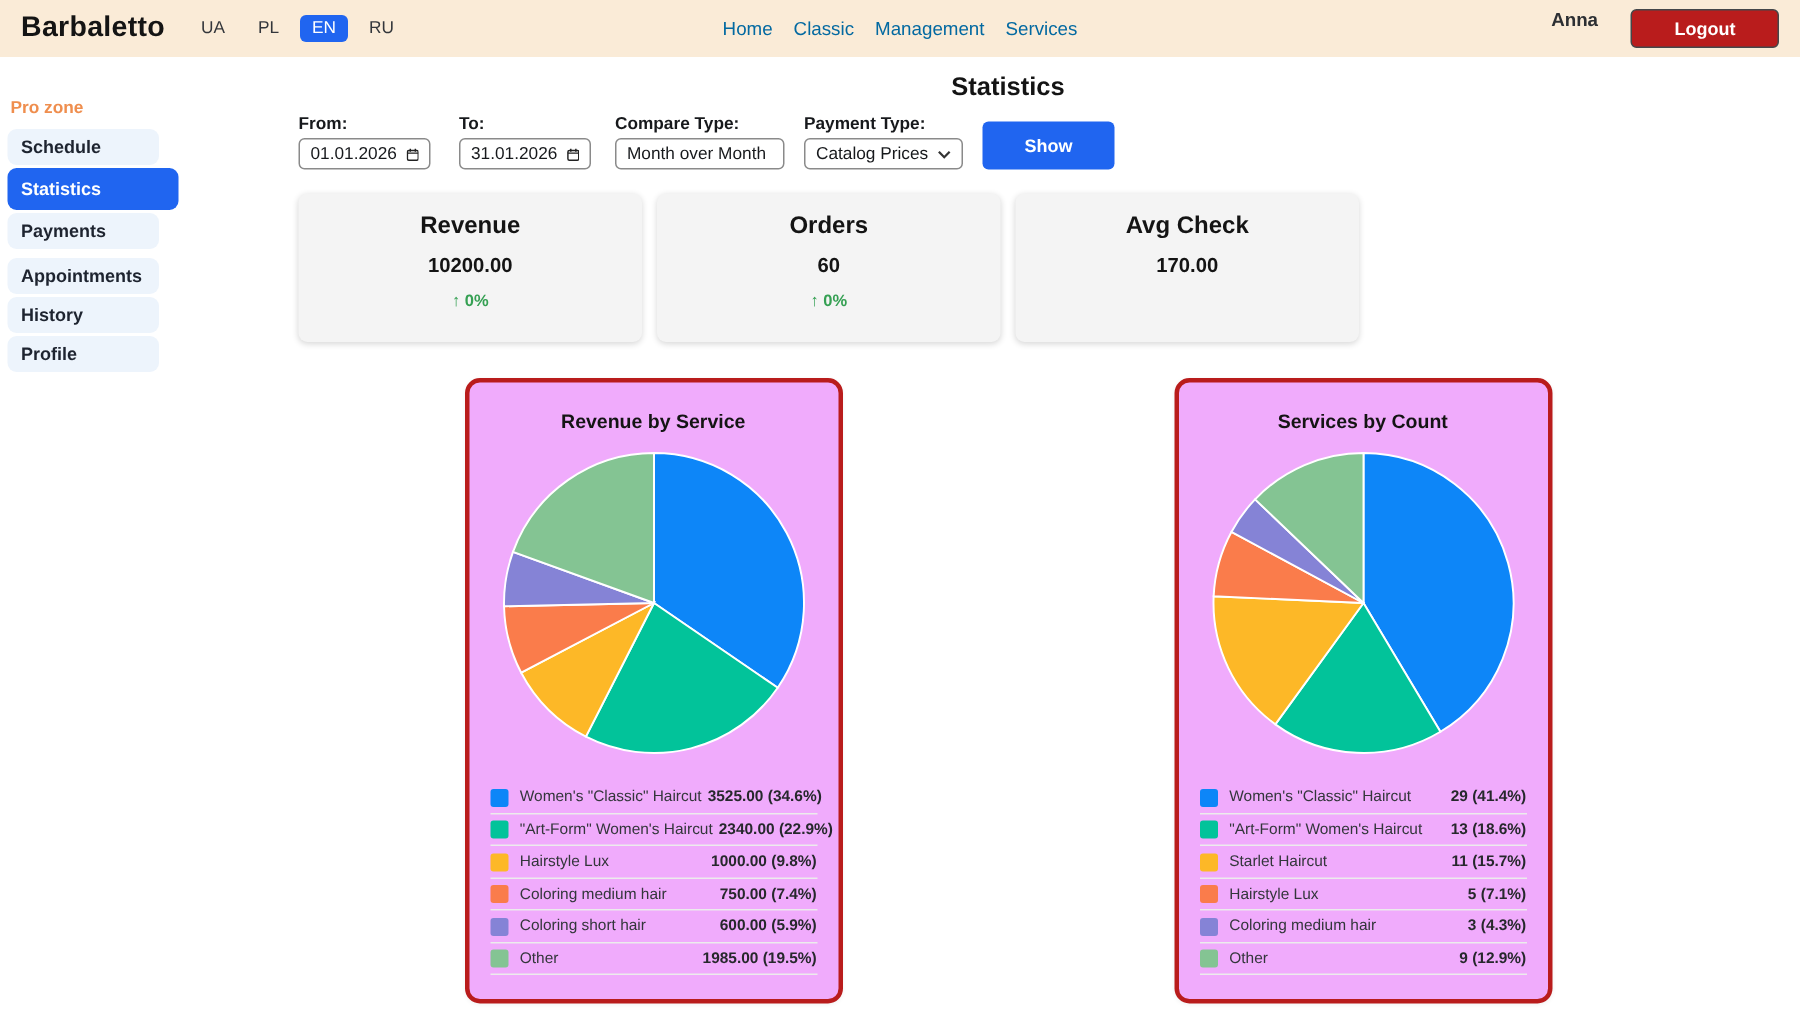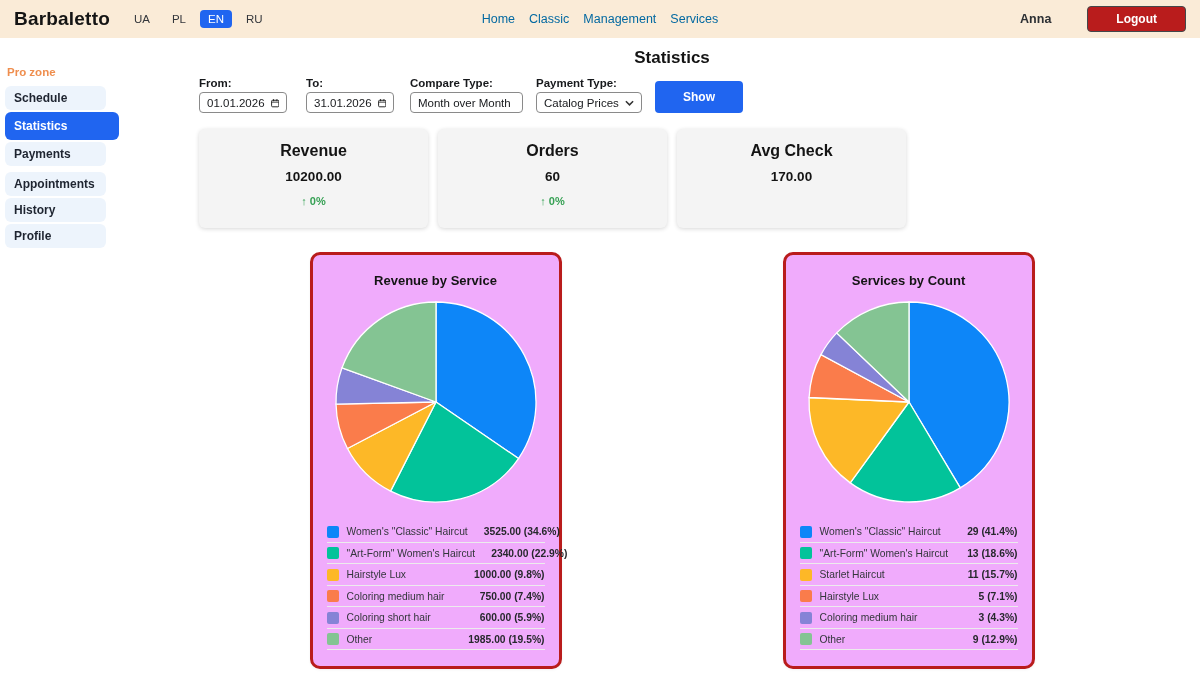--- a/index.html
+++ b/index.html
@@ -19,21 +19,21 @@
     font-size:11.5px; font-weight:400; color:#33363b; padding:3px 8px;
     border:none; background:transparent; border-radius:4px; cursor:pointer;
     font-family: inherit;
   }
   .lang-btn.active { background:#2065f0; color:#fff; }
   .main-nav {
     position:absolute; left:50%; transform:translateX(-50%);
     display:flex; gap:14px;
   }
   .main-nav a { color:#0369a1; font-size:12.5px; font-weight:400; text-decoration:none; }
-  .header-right { margin-left:auto; display:flex; align-items:center; gap:36px; }
+  .header-right { margin-left:auto; display:flex; gap:22px; }
   .user-name { font-size:12.5px; font-weight:600; color:#2c2f33; }
   .logout-btn {
     background:#b91c1c; color:#fff; border:1px solid #44474a; border-radius:4px;
     font-size:12px; font-weight:600; padding:5px 28px; cursor:pointer;
     font-family: inherit;
   }
   
   .sidebar { position:absolute; top:38px; left:0; width:190px; padding:28px 0 0 5px; }
   .side-section-label { color:#ef8e4e; font-size:11.5px; font-weight:600; margin:0 0 8px 2px; }
   .side-item {
@@ -85,21 +85,21 @@
   }
   .chart-title { text-align:center; font-size:13px; font-weight:700; color:#141414; margin:5px 0 11px; }
   .pie-wrap { display:flex; justify-content:center; }
   .legend { margin-top:16px; }
   .legend-row {
     display:flex; align-items:center; padding:4.5px 0 4px;
     border-bottom:1px solid #ececec; font-size:10.3px; color:#33363b;
   }
   .swatch { width:12px; height:12px; border-radius:2px; margin-right:8px; flex:none; }
   .legend-label { flex:1; white-space:nowrap; }
-  .legend-value { font-weight:700; color:#26282c; white-space:nowrap; margin-left:16px; }
+  .legend-value { font-weight:700; color:#26282c; white-space:nowrap; margin-left:4px; }
 </style>
 </head>
 <body>
 
 <header class="app-header">
   <div class="brand">Barbaletto</div>
   <div class="langs">
       <button class="lang-btn">UA</button>
       <button class="lang-btn">PL</button>
       <button class="lang-btn active">EN</button>

